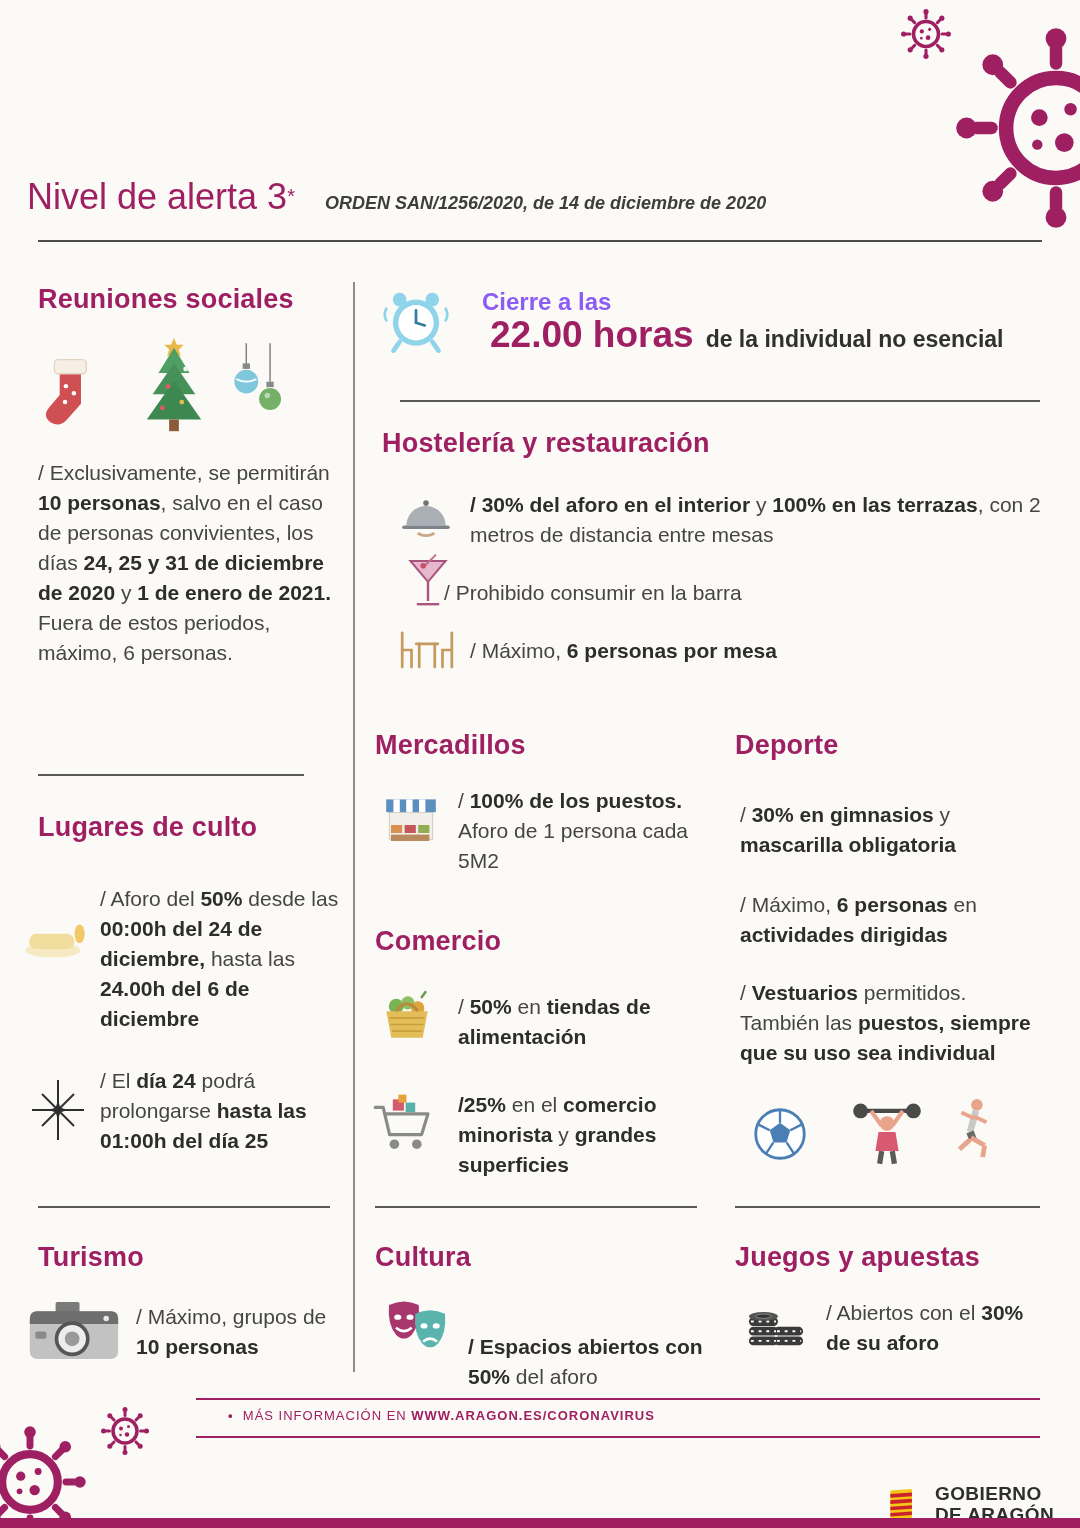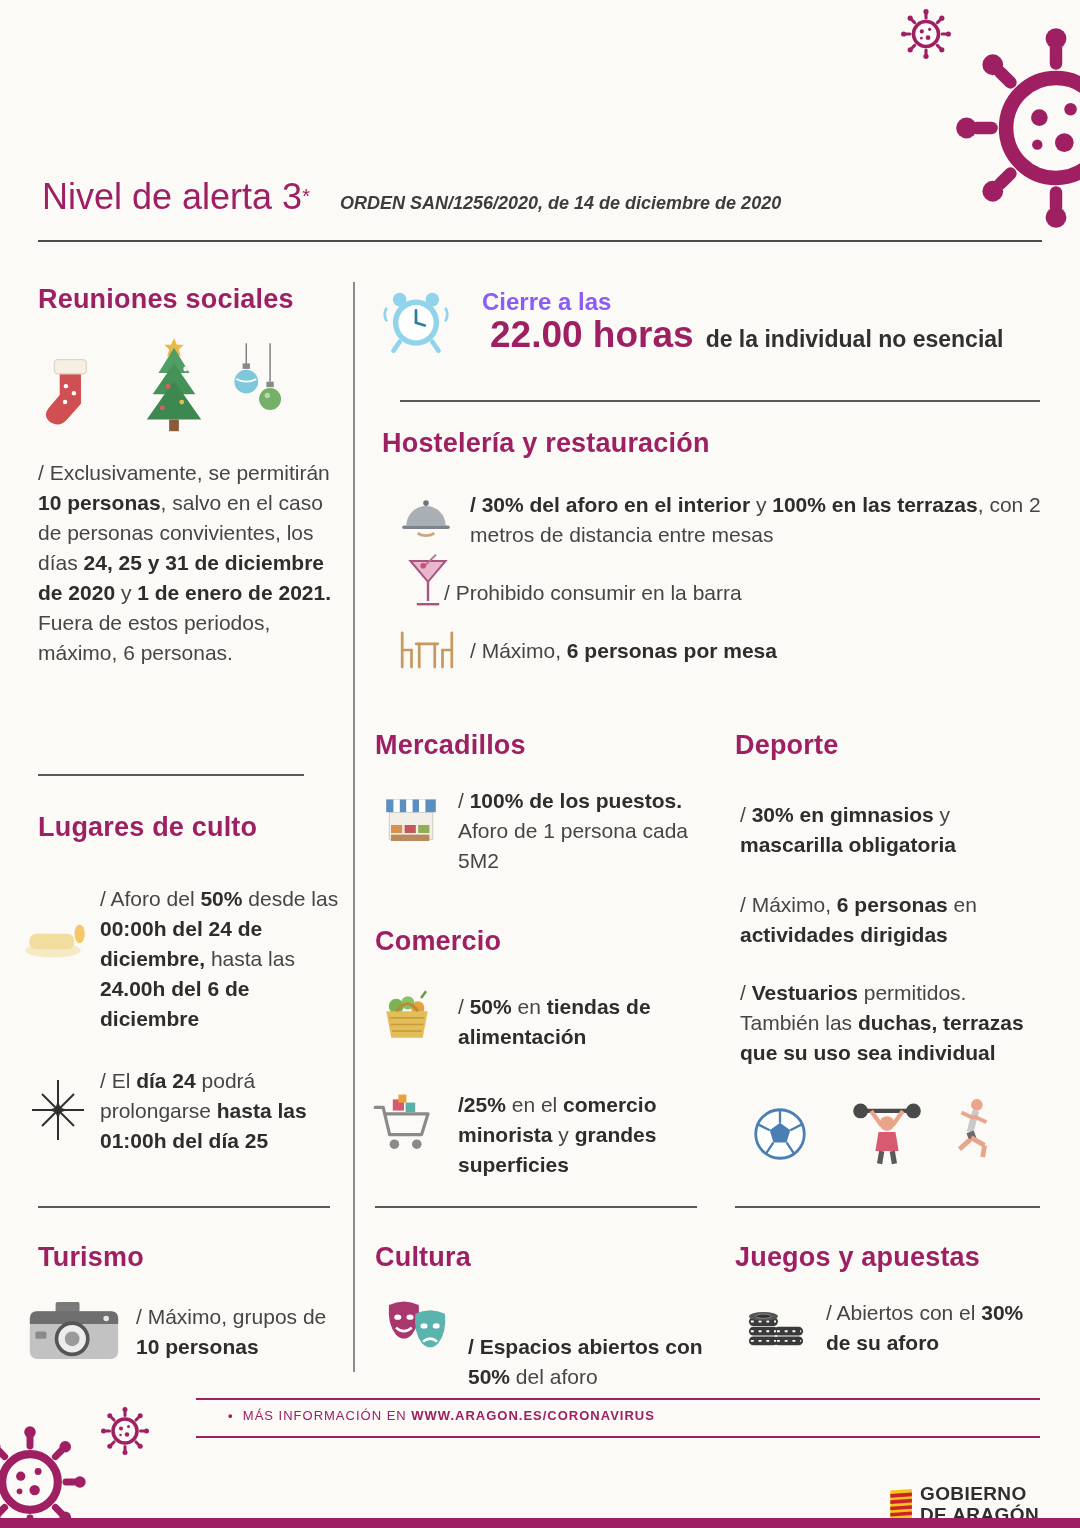--- a/index.html
+++ b/index.html
@@ -66,21 +66,21 @@
           <circle cx="42" cy="45" r="4"></circle>
             <circle cx="57" cy="41" r="3"></circle>
           <circle cx="54" cy="57" r="4.5"></circle>
             <circle cx="41" cy="58" r="2.5"></circle>
         </g>
       </g>
     </defs>
   </svg>
 
 
-  <div class="abs alert-row" style="left:42px;top:176px;">
+  <div class="abs alert-row" style="left:27px;top:176px;">
     <div>
       <span class="alert-level">Nivel de alerta 3</span><span class="alert-level alert-sup">*</span>
     </div>
     <div class="order-ref">ORDEN SAN/1256/2020, de 14 de diciembre de 2020</div>
   </div>
 
   <div class="abs hr" style="left:38px;top:240px;width:1004px;height:2px;"></div>
 
   <svg class="abs" style="left:900px;top:8px;" width="52" height="52" viewBox="0 0 100 100">
       <use href="#virus-shape"></use>
@@ -274,21 +274,21 @@
     <ellipse cx="48" cy="36" rx="4" ry="3" fill="#ffffff"></ellipse>
     <ellipse cx="62" cy="36" rx="4" ry="3" fill="#ffffff"></ellipse>
     <path d="M47 54 q8 -7 16 0" stroke="#ffffff" stroke-width="3" fill="none"></path>
   </svg>
   <p class="abs body" style="left:468px;top:1332px;width:238px;"><span class="b">/ Espacios abiertos con 50%</span><span> del aforo</span></p>
 
   <h2 class="abs sec-title" style="left:735px;top:730px;">Deporte</h2>
 
   <p class="abs body" style="left:740px;top:800px;width:302px;"><span>/ </span><span class="b">30% en gimnasios</span><span> y </span><span class="b">mascarilla obligatoria</span></p>
   <p class="abs body" style="left:740px;top:890px;width:302px;"><span>/ Máximo, </span><span class="b">6 personas</span><span> en </span><span class="b">actividades dirigidas</span></p>
-  <p class="abs body" style="left:740px;top:978px;width:306px;"><span>/ </span><span class="b">Vestuarios</span><span> permitidos. También las </span><span class="b">duchas, terrazas que su uso sea individual</span></p>
+  <p class="abs body" style="left:740px;top:978px;width:306px;"><span>/ </span><span class="b">Vestuarios</span><span> permitidos. También las </span><span class="b">puestos, siempre que su uso sea individual</span></p>
 
   <svg class="abs" style="left:752px;top:1106px;" width="56" height="56" viewBox="0 0 60 60">
     <circle cx="30" cy="30" r="26" fill="#ffffff" stroke="#4a7fb5" stroke-width="3"></circle>
     <polygon points="30,18 41,26 37,39 23,39 19,26" fill="#4a7fb5"></polygon>
     <g stroke="#4a7fb5" stroke-width="2.5">
       <line x1="30" y1="18" x2="30" y2="5"></line>
       <line x1="41" y1="26" x2="53" y2="20"></line>
       <line x1="37" y1="39" x2="45" y2="51"></line>
       <line x1="23" y1="39" x2="15" y2="51"></line>
       <line x1="19" y1="26" x2="7" y2="20"></line>
@@ -347,21 +347,21 @@
   </div>
   <div class="abs hr-acc" style="left:196px;top:1436px;width:844px;height:2px;"></div>
 
   <svg class="abs" style="left:100px;top:1406px;" width="50" height="50" viewBox="0 0 100 100">
       <use href="#virus-shape"></use>
     </svg>
   <svg class="abs" style="left:-28px;top:1424px;" width="116" height="116" viewBox="0 0 100 100">
       <use href="#virus-shape"></use>
     </svg>
 
-  <div class="abs" style="left:888px;top:1484px;display:flex;gap:4px;align-items:center;">
+  <div class="abs" style="left:888px;top:1484px;display:flex;gap:19px;align-items:center;">
     <svg width="28" height="36" viewBox="0 0 30 40">
       <g transform="skewY(-4)">
         <rect x="2" y="4" width="24" height="34" fill="#f5c518"></rect>
         <rect x="2" y="8" width="24" height="4" fill="#cc2229"></rect>
         <rect x="2" y="15" width="24" height="4" fill="#cc2229"></rect>
         <rect x="2" y="22" width="24" height="4" fill="#cc2229"></rect>
         <rect x="2" y="29" width="24" height="4" fill="#cc2229"></rect>
       </g>
     </svg>
     <div class="logo-text">

